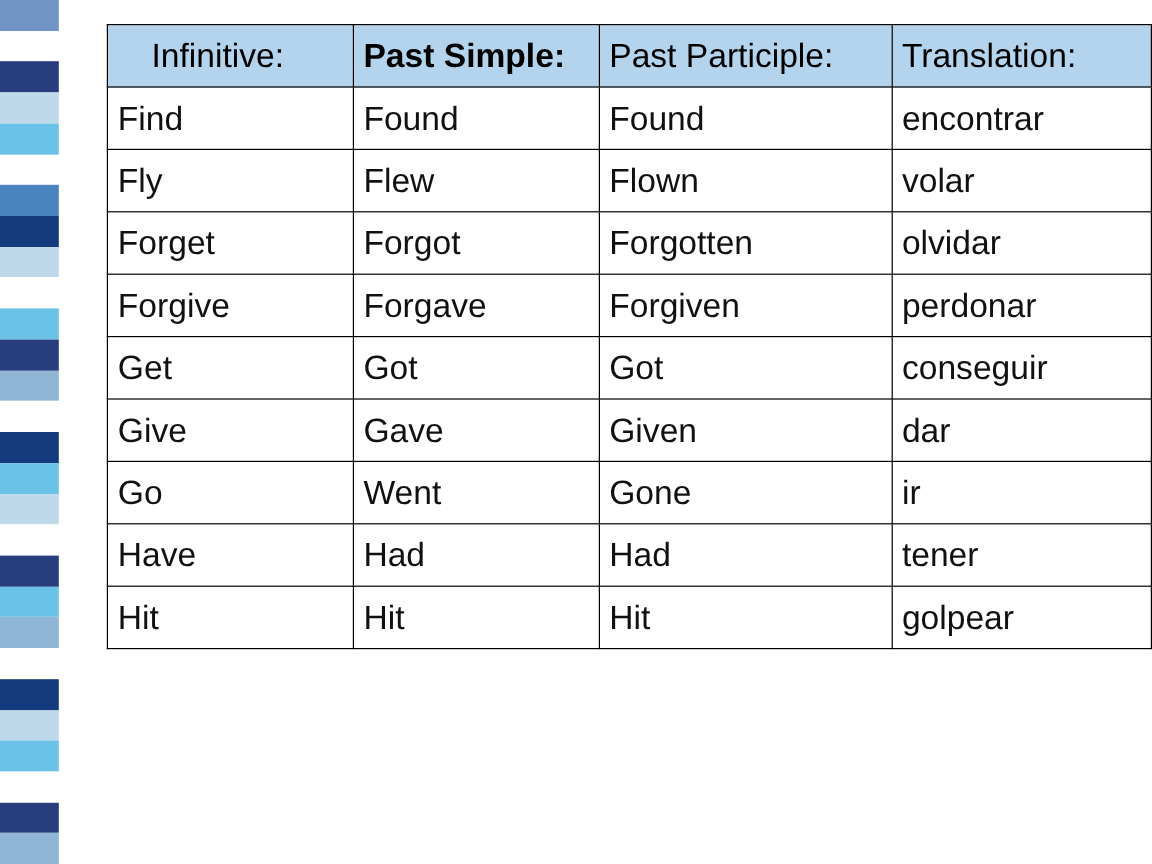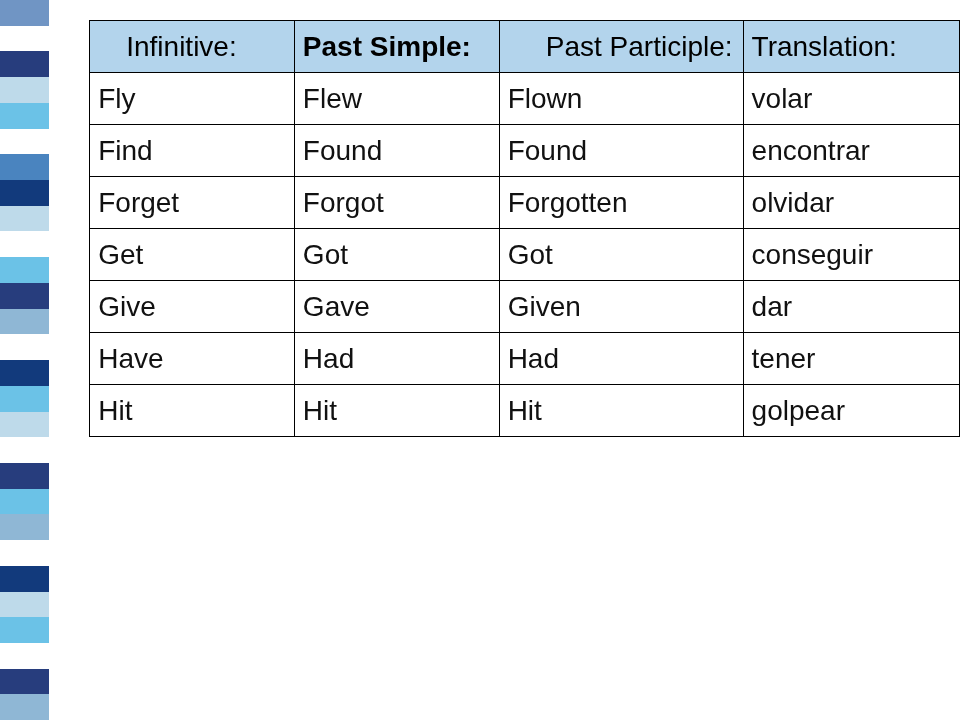--- a/index.html
+++ b/index.html
@@ -34,21 +34,21 @@
     text-align: left;
     font-weight: normal;
     line-height: 1.25;
   }
   th {
     background: #b3d4ec;
     color: #000;
   }
   .col-inf  { width: 160px; padding-left: 36px; }
   .col-past { width: 190px; font-weight: bold; }
-  .col-pp   { width: 230px; text-align: right; }
+  .col-pp   { width: 230px; }
   .col-tr   { width: 200px; margin-top: 11px; }
 </style>
 </head>
 <body>
 
 <div class="left-decoration" id="stripes">
     <div class="stripe" style="background: rgb(112, 149, 196);"></div>
     <div class="stripe" style="background: rgb(255, 255, 255);"></div>
     <div class="stripe" style="background: rgb(39, 61, 125);"></div>
     <div class="stripe" style="background: rgb(190, 218, 234);"></div>
@@ -83,48 +83,60 @@
     <thead>
       <tr>
         <th class="col-inf">Infinitive:</th>
         <th class="col-past">Past Simple:</th>
         <th class="col-pp">Past Participle:</th>
         <th class="col-tr">Translation:</th>
       </tr>
     </thead>
     <tbody id="verb-body">
         <tr>
+          <td>Find</td>
+          <td>Found</td>
+          <td>Found</td>
+          <td>encontrar</td>
+        </tr>
+        <tr>
           <td>Fly</td>
           <td>Flew</td>
           <td>Flown</td>
           <td>volar</td>
         </tr>
         <tr>
-          <td>Find</td>
-          <td>Found</td>
-          <td>Found</td>
-          <td>encontrar</td>
-        </tr>
-        <tr>
           <td>Forget</td>
           <td>Forgot</td>
           <td>Forgotten</td>
           <td>olvidar</td>
+        </tr>
+        <tr>
+          <td>Forgive</td>
+          <td>Forgave</td>
+          <td>Forgiven</td>
+          <td>perdonar</td>
         </tr>
         <tr>
           <td>Get</td>
           <td>Got</td>
           <td>Got</td>
           <td>conseguir</td>
         </tr>
         <tr>
           <td>Give</td>
           <td>Gave</td>
           <td>Given</td>
           <td>dar</td>
+        </tr>
+        <tr>
+          <td>Go</td>
+          <td>Went</td>
+          <td>Gone</td>
+          <td>ir</td>
         </tr>
         <tr>
           <td>Have</td>
           <td>Had</td>
           <td>Had</td>
           <td>tener</td>
         </tr>
         <tr>
           <td>Hit</td>
           <td>Hit</td>

